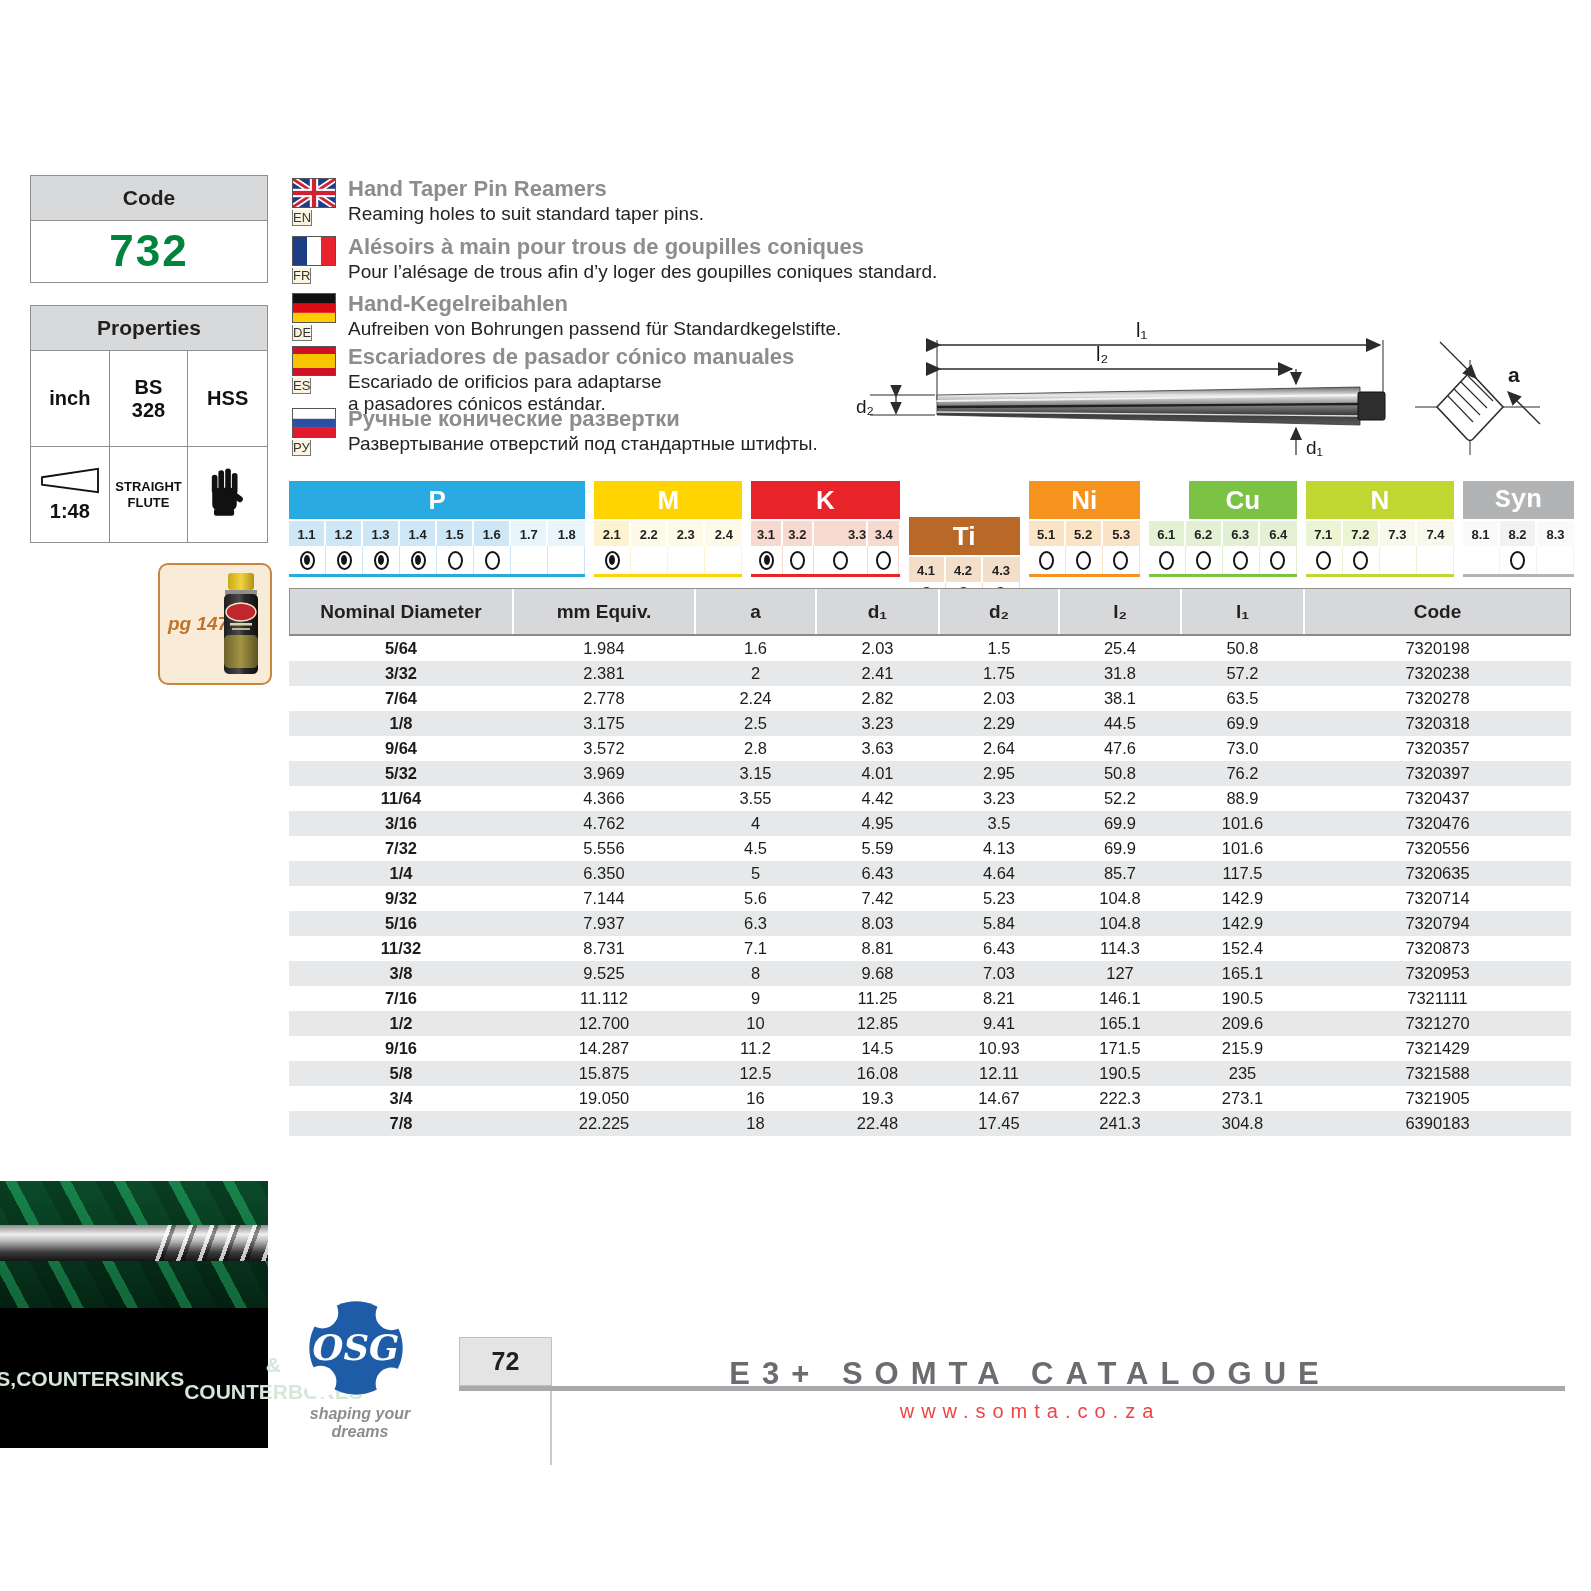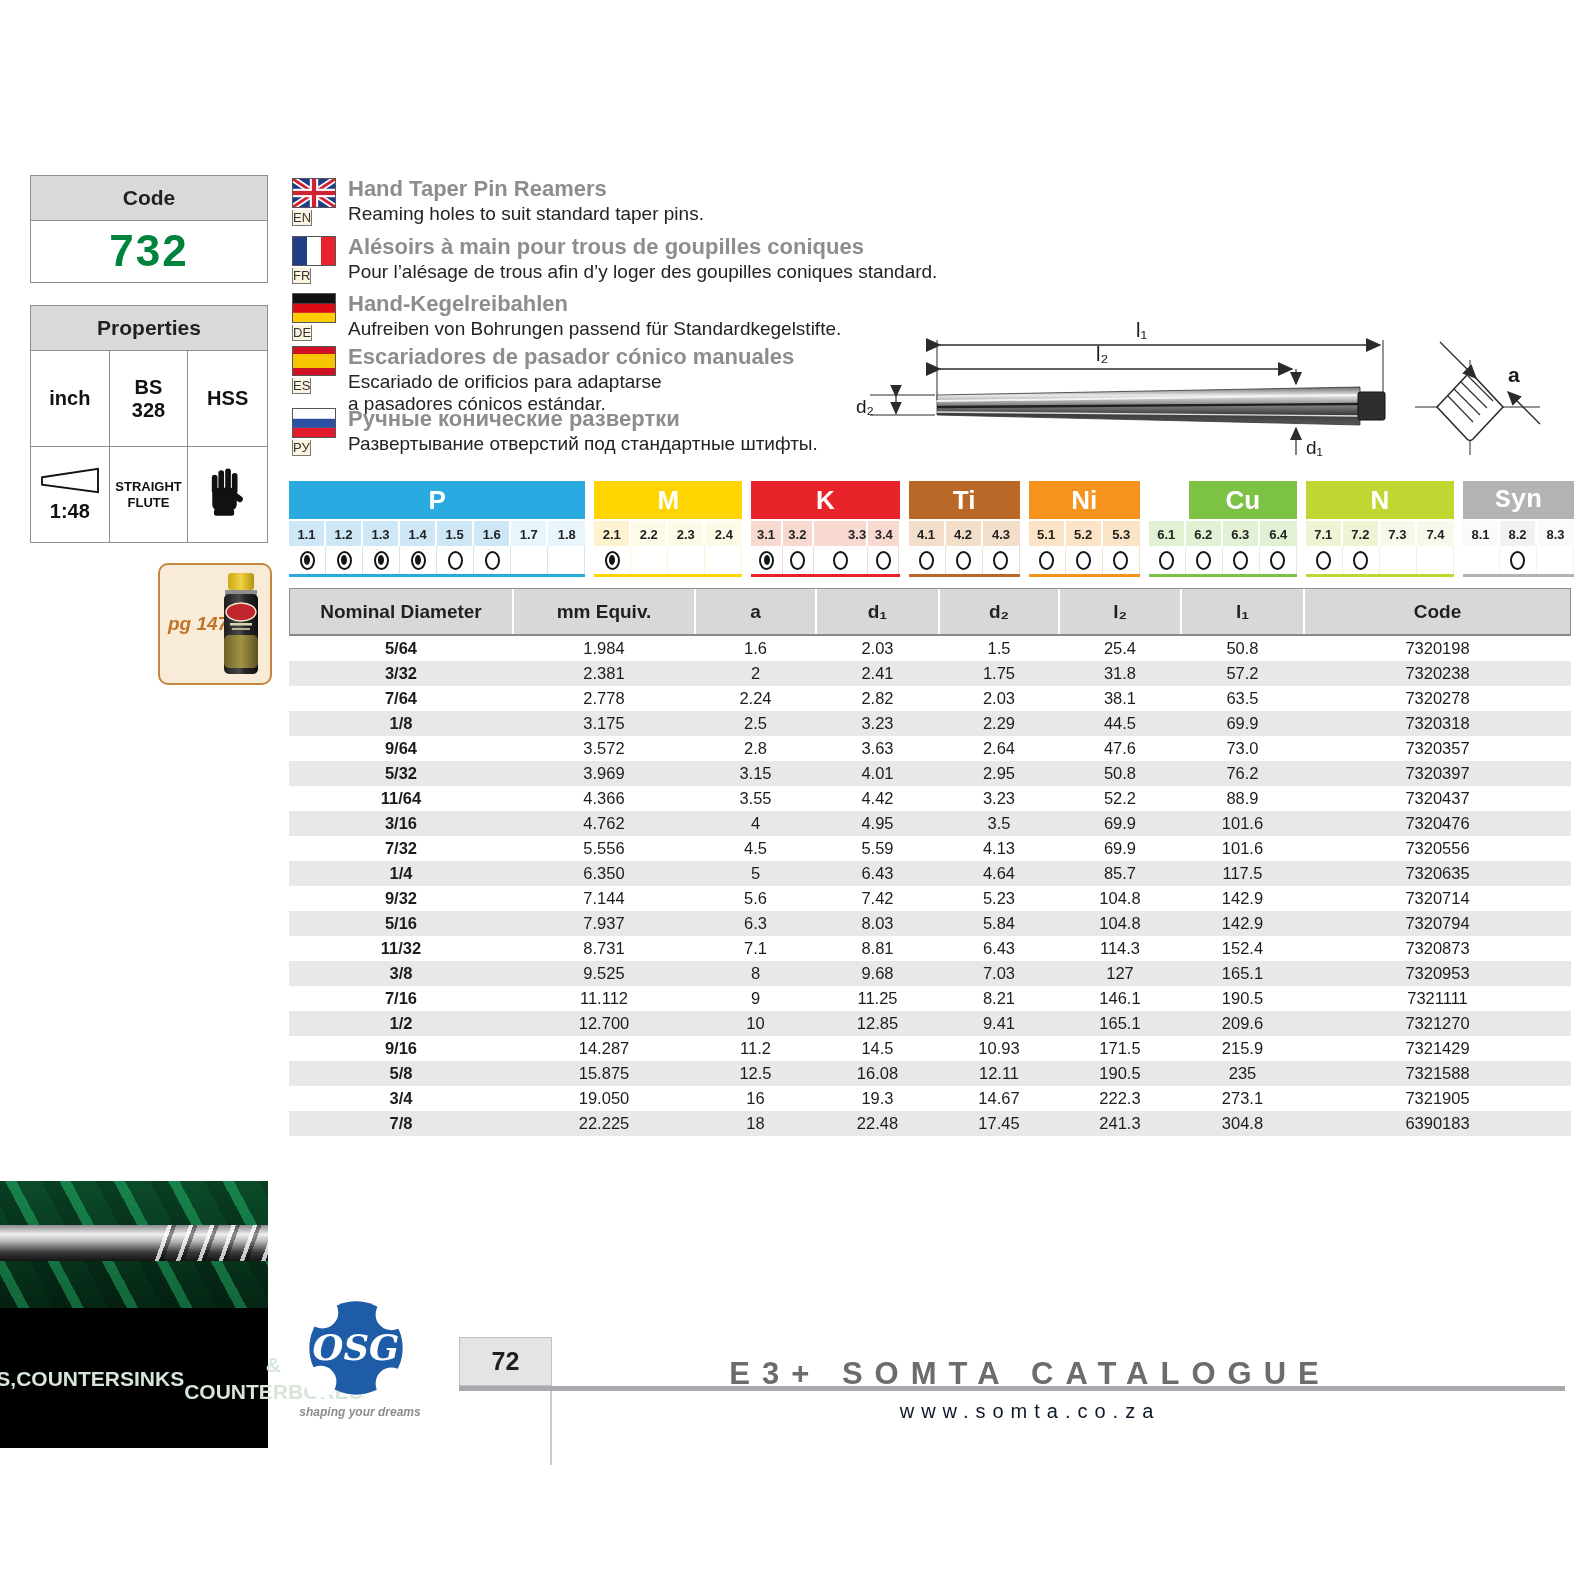--- a/index.html
+++ b/index.html
@@ -74,30 +74,30 @@
       linear-gradient(180deg,#0d5c33,#052d18);}
   #photo-rod{position:absolute;left:0;top:44px;width:100%;height:36px;
     background:linear-gradient(180deg,#8a8a8a 0%,#efefef 26%,#b5b5b5 46%,#3a3a3a 76%,#141414 100%);}
   #photo-rod::after{content:"";position:absolute;right:0;top:0;width:42%;height:100%;
     background:repeating-linear-gradient(110deg, transparent 0 12px, rgba(255,255,255,.75) 12px 16px, rgba(0,0,0,.4) 16px 20px);}
   #category-box{position:absolute;left:0;top:1308px;width:268px;height:140px;background:#000000;
     display:flex;align-items:center;justify-content:center;}
   #category-box div{color:#d6e7d9;font-weight:bold;font-size:21px;line-height:27px;text-align:center;}
   #osg-logo{position:absolute;left:300px;top:1292px;}
   #tagline{position:absolute;left:285px;top:1405px;width:150px;text-align:center;
-           font-style:italic;font-weight:bold;font-size:12px;color:#8b8d90;}
+           font-style:italic;font-weight:bold;font-size:16px;color:#8b8d90;}
   #page-num-box{position:absolute;left:459px;top:1337px;width:93px;height:49px;background:#e4e4e4;
     border:1px solid #c0c0c0;display:flex;align-items:center;justify-content:center;
     font-weight:bold;font-size:25px;color:#231f20;}
   #footer-vline{position:absolute;left:550px;top:1340px;width:2px;height:125px;background:#c9cacb;}
   #footer-hline{position:absolute;left:459px;top:1386px;width:1106px;height:5px;background:#a7a9ac;}
   #catalogue-title{position:absolute;left:560px;top:1340px;width:940px;text-align:center;
     font-weight:bold;font-size:31px;letter-spacing:12px;color:#6a6c6e;white-space:nowrap;margin-top:16px;}
   #website{position:absolute;left:560px;top:1400px;width:940px;text-align:center;
-    font-size:20px;letter-spacing:7px;color:#0f172a;}
+    font-size:20px;letter-spacing:7px;color:#ef4444;}
 </style>
 </head>
 <body>
 
 <div id="page">
 
   <div class="info-box" id="code-box">
     <div class="info-head">Code</div>
     <div id="code-value" style="color:#00843d;">732</div>
   </div>
@@ -395,21 +395,21 @@
             </div>
           </div>
           <div class="band-col">
             <div class="band-num" style="background: rgb(248, 217, 207);">3.4</div>
             <div class="band-rad" style="border-right: 1px solid rgb(248, 217, 207);">
               <span class="radio"></span>
             </div>
           </div>
         </div>
       </div>
-      <div class="band" style="flex: 3 1 0px;">
+      <div class="band" style="flex: 3 1 0px; margin-top: 36px;">
         <div class="band-head" style="background: rgb(186, 104, 39);">Ti</div>
         <div class="band-cols" style="border-bottom: 3px solid rgb(186, 104, 39);">
           <div class="band-col">
             <div class="band-num" style="background: rgb(243, 222, 201);">4.1</div>
             <div class="band-rad" style="border-right: 1px solid rgb(243, 222, 201);">
               <span class="radio"></span>
             </div>
           </div>
           <div class="band-col">
             <div class="band-num" style="background: rgb(243, 222, 201);">4.2</div>

